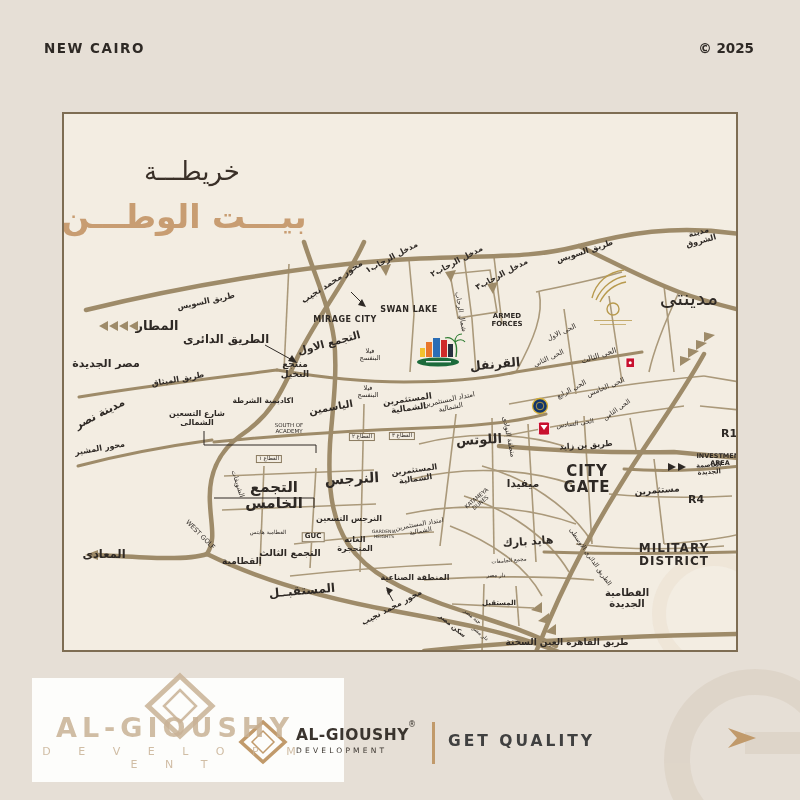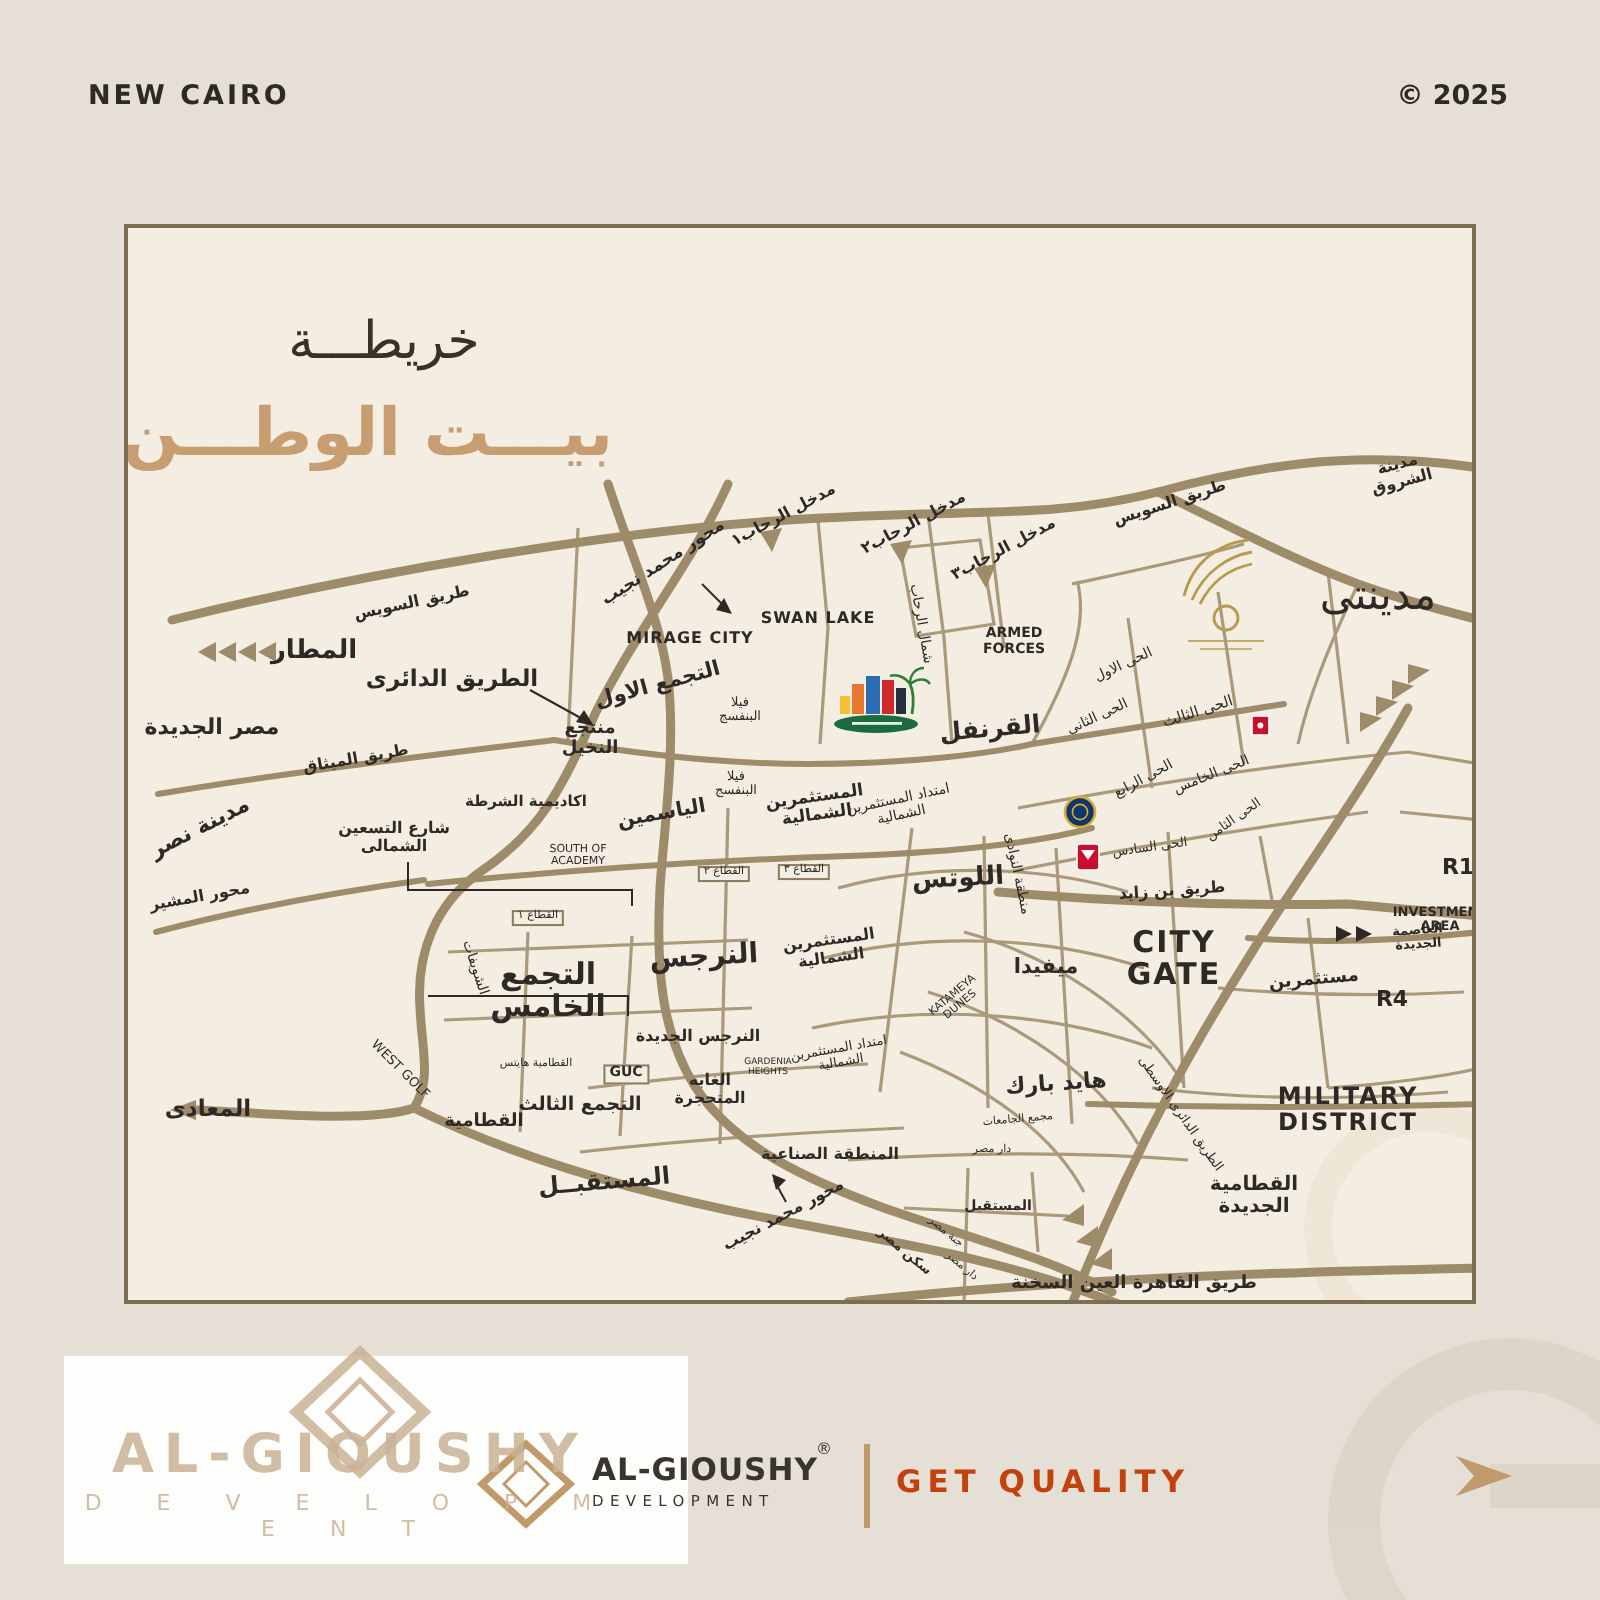--- a/index.html
+++ b/index.html
@@ -22,21 +22,21 @@
   .footer{position:absolute;left:0;top:660px;width:672px;height:140px;}
   .brand-card{position:absolute;left:32px;top:18px;width:312px;height:104px;background:#fdfdfb;}
   .brand-big{position:absolute;left:34px;top:52px;width:282px;text-align:center;color:#c9b296;opacity:.85;}
   .brand-big .l1{font-size:27px;font-weight:700;letter-spacing:5px;}
   .brand-big .l2{font-size:11px;letter-spacing:12px;margin-top:2px;}
   .brand-dark{position:absolute;left:296px;top:66px;color:#3a342e;}
   .brand-dark .l1{font-size:15.5px;font-weight:700;letter-spacing:.5px;}
   .brand-dark .l2{font-size:7.5px;letter-spacing:3.2px;margin-top:2px;}
   .brand-reg{position:absolute;left:112px;top:-6px;font-size:8px;}
   .divider{position:absolute;left:432px;top:62px;width:2.5px;height:42px;background:#c19a6b;}
-  .tagline{position:absolute;left:448px;top:72px;font-size:15.5px;font-weight:600;letter-spacing:3px;color:#c2410c;}
+  .tagline{position:absolute;left:448px;top:72px;font-size:15.5px;font-weight:600;letter-spacing:3px;color:#404040;}
 </style>
 </head>
 <body>
 
 <div class="page">
 
   <div class="hdr-left">NEW CAIRO</div>
   <div class="hdr-right">© 2025</div>
 
   <div class="map">
@@ -252,21 +252,21 @@
         <span class="map-label" style="left: 645px; top: 355px; font-size: 6.5px; transform: translate(-50%, -50%) rotate(-4deg); font-weight: 700;">العاصمة الجديدة</span>
         <span class="map-label" style="left: 610px; top: 441px; font-size: 12px; transform: translate(-50%, -50%) rotate(0deg); font-weight: 700; letter-spacing: 1px;">MILITARY
 DISTRICT</span>
         <span class="map-label" style="left: 563px; top: 485px; font-size: 10px; transform: translate(-50%, -50%) rotate(0deg); font-weight: 700;">القطامية
 الجديدة</span>
         <span class="map-label" style="left: 503px; top: 529px; font-size: 9px; transform: translate(-50%, -50%) rotate(0deg); font-weight: 700;">طريق القاهرة العين  السخنة</span>
         <span class="map-label" style="left: 526px; top: 443px; font-size: 6.5px; transform: translate(-50%, -50%) rotate(55deg);">الطريق الدائرى الاوسطى</span>
         <span class="map-label" style="left: 210px; top: 381px; font-size: 15px; transform: translate(-50%, -50%) rotate(0deg); font-weight: 700;">التجمع
 الخامس</span>
         <span class="map-label" style="left: 288px; top: 365px; font-size: 14px; transform: translate(-50%, -50%) rotate(-3deg); font-weight: 700;">النرجس</span>
-        <span class="map-label" style="left: 285px; top: 405px; font-size: 8px; transform: translate(-50%, -50%) rotate(0deg); font-weight: 700;">النرجس الجديدة</span>
+        <span class="map-label" style="left: 285px; top: 405px; font-size: 8px; transform: translate(-50%, -50%) rotate(0deg); font-weight: 700;">النرجس التسعين</span>
         <span class="map-label" style="left: 291px; top: 431px; font-size: 8px; transform: translate(-50%, -50%) rotate(0deg); font-weight: 700;">الغابه
 المتحجرة</span>
         <span class="map-label" style="left: 320px; top: 421px; font-size: 4.5px; transform: translate(-50%, -50%) rotate(0deg);">GARDENIA
 HEIGHTS</span>
         <span class="map-label" style="left: 226px; top: 439px; font-size: 9.5px; transform: translate(-50%, -50%) rotate(0deg); font-weight: 700;">التجمع الثالث</span>
         <span class="map-label" style="left: 178px; top: 448px; font-size: 9px; transform: translate(-50%, -50%) rotate(0deg); font-weight: 700;">القطامية</span>
         <span class="map-label" style="left: 249px; top: 423px; font-size: 7px; transform: translate(-50%, -50%) rotate(0deg); font-weight: 700; border: 0.8px solid rgb(138, 122, 95); padding: 0px 2px; background: rgb(243, 237, 226);">GUC</span>
         <span class="map-label" style="left: 173px; top: 370px; font-size: 7px; transform: translate(-50%, -50%) rotate(72deg);">الشويفات</span>
         <span class="map-label" style="left: 136px; top: 421px; font-size: 6.5px; transform: translate(-50%, -50%) rotate(45deg);">WEST GOLF</span>
         <span class="map-label" style="left: 204px; top: 419px; font-size: 5.5px; transform: translate(-50%, -50%) rotate(0deg);">القطامية هايتس</span>

